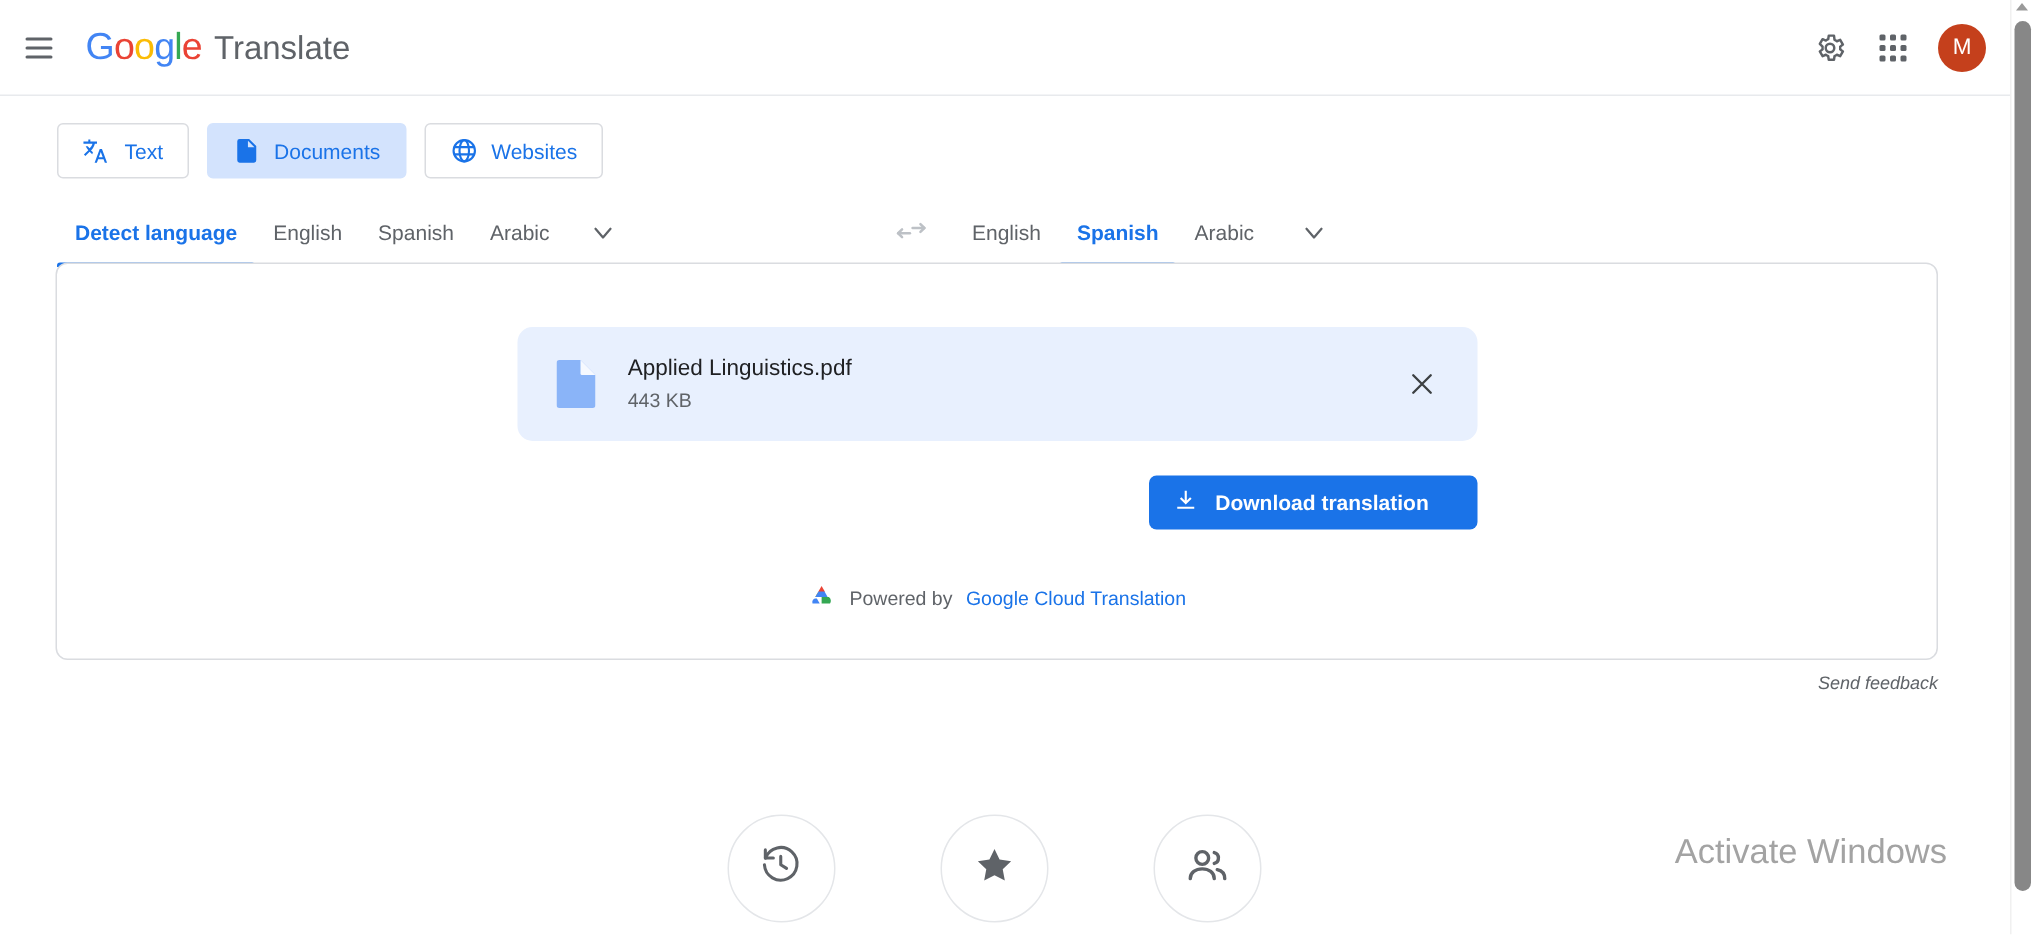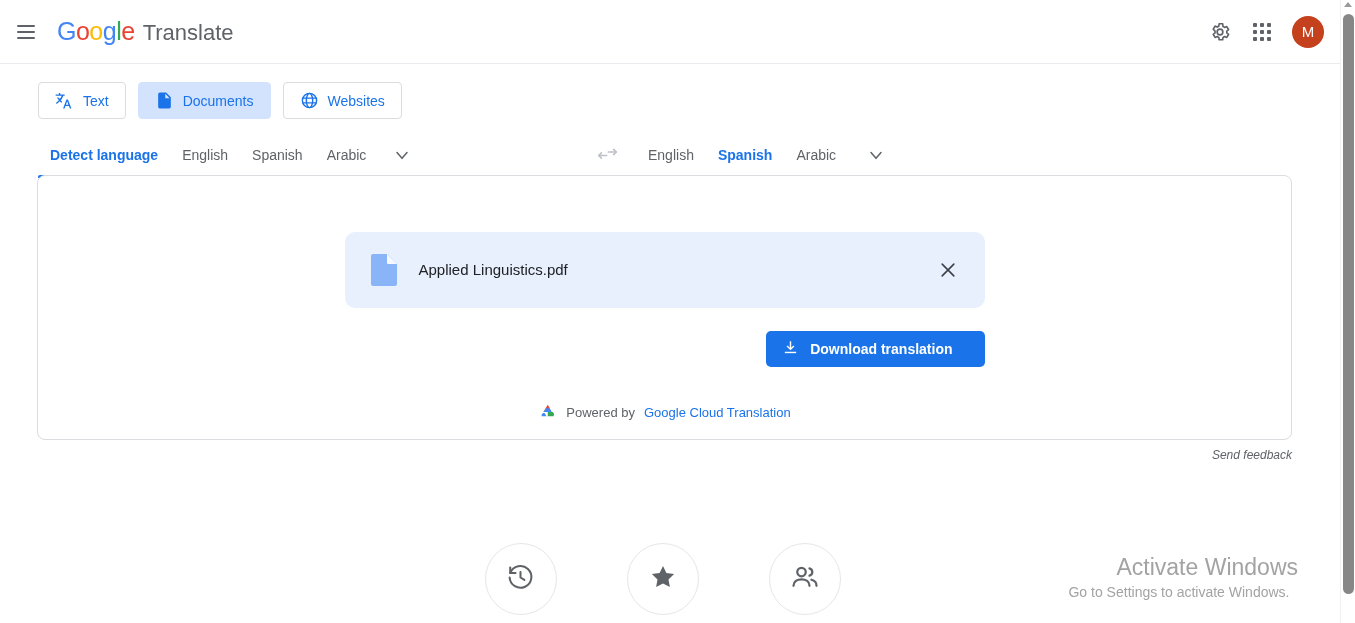--- a/index.html
+++ b/index.html
@@ -197,21 +197,21 @@
     border: 1px solid #dadce0;
     border-radius: 8px;
     background: #ffffff;
     display: flex;
     flex-direction: column;
     align-items: center;
   }
 
   .file-card {
     width: 640px;
-    margin-top: 56px;
+    margin-top: 42px;
     background: #e8f0fe;
     border-radius: 10px;
     display: flex;
     align-items: center;
     padding: 16px 20px 16px 26px;
     min-height: 76px;
   }
   .file-icon { width: 26px; height: 32px; flex: 0 0 auto; }
   .file-meta { margin-left: 22px; flex: 1 1 auto; }
   .file-name {
@@ -467,20 +467,21 @@
 
       <div class="file-card">
         <span class="file-icon">
           <svg width="26" height="32" viewBox="0 0 26 32" fill="#8ab4f8">
             <path d="M2 0h14l10 10v20a2 2 0 0 1-2 2H2a2 2 0 0 1-2-2V2a2 2 0 0 1 2-2z"></path>
             <path d="M16 0l10 10H17a1 1 0 0 1-1-1V0z" fill="#ffffff" opacity="0.92"></path>
           </svg>
         </span>
         <div class="file-meta">
           <div class="file-name">Applied Linguistics.pdf</div>
+          <div class="file-size">443 KB</div>
         </div>
         <div class="file-close">
           <svg width="20" height="20" viewBox="0 0 24 24" fill="none" stroke="#3c4043" stroke-width="1.9" stroke-linecap="round">
             <path d="M5 5l14 14M19 5L5 19"></path>
           </svg>
         </div>
       </div>
 
       <div class="download-row">
         <button class="download-btn">
@@ -538,21 +539,20 @@
             <path d="M2.8 19c0-3.3 2.9-5.2 6.4-5.2s6.4 1.9 6.4 5.2"></path>
             <path d="M15.6 5.1a3 3 0 0 1 0 5.8"></path>
             <path d="M17.2 14.2c2.4.5 4 2.1 4 4.8"></path>
           </svg>
         </span>
       </div>
     </div>
 
     <div class="watermark">
       <div class="wm-title">Activate Windows</div>
-      <div class="wm-sub">Go to Settings to activate Windows.</div>
     </div>
 
   </div>
 
   <div class="scrollbar">
     <div class="sb-arrow-up"></div>
     <div class="sb-thumb"></div>
   </div>
 </div>
 

